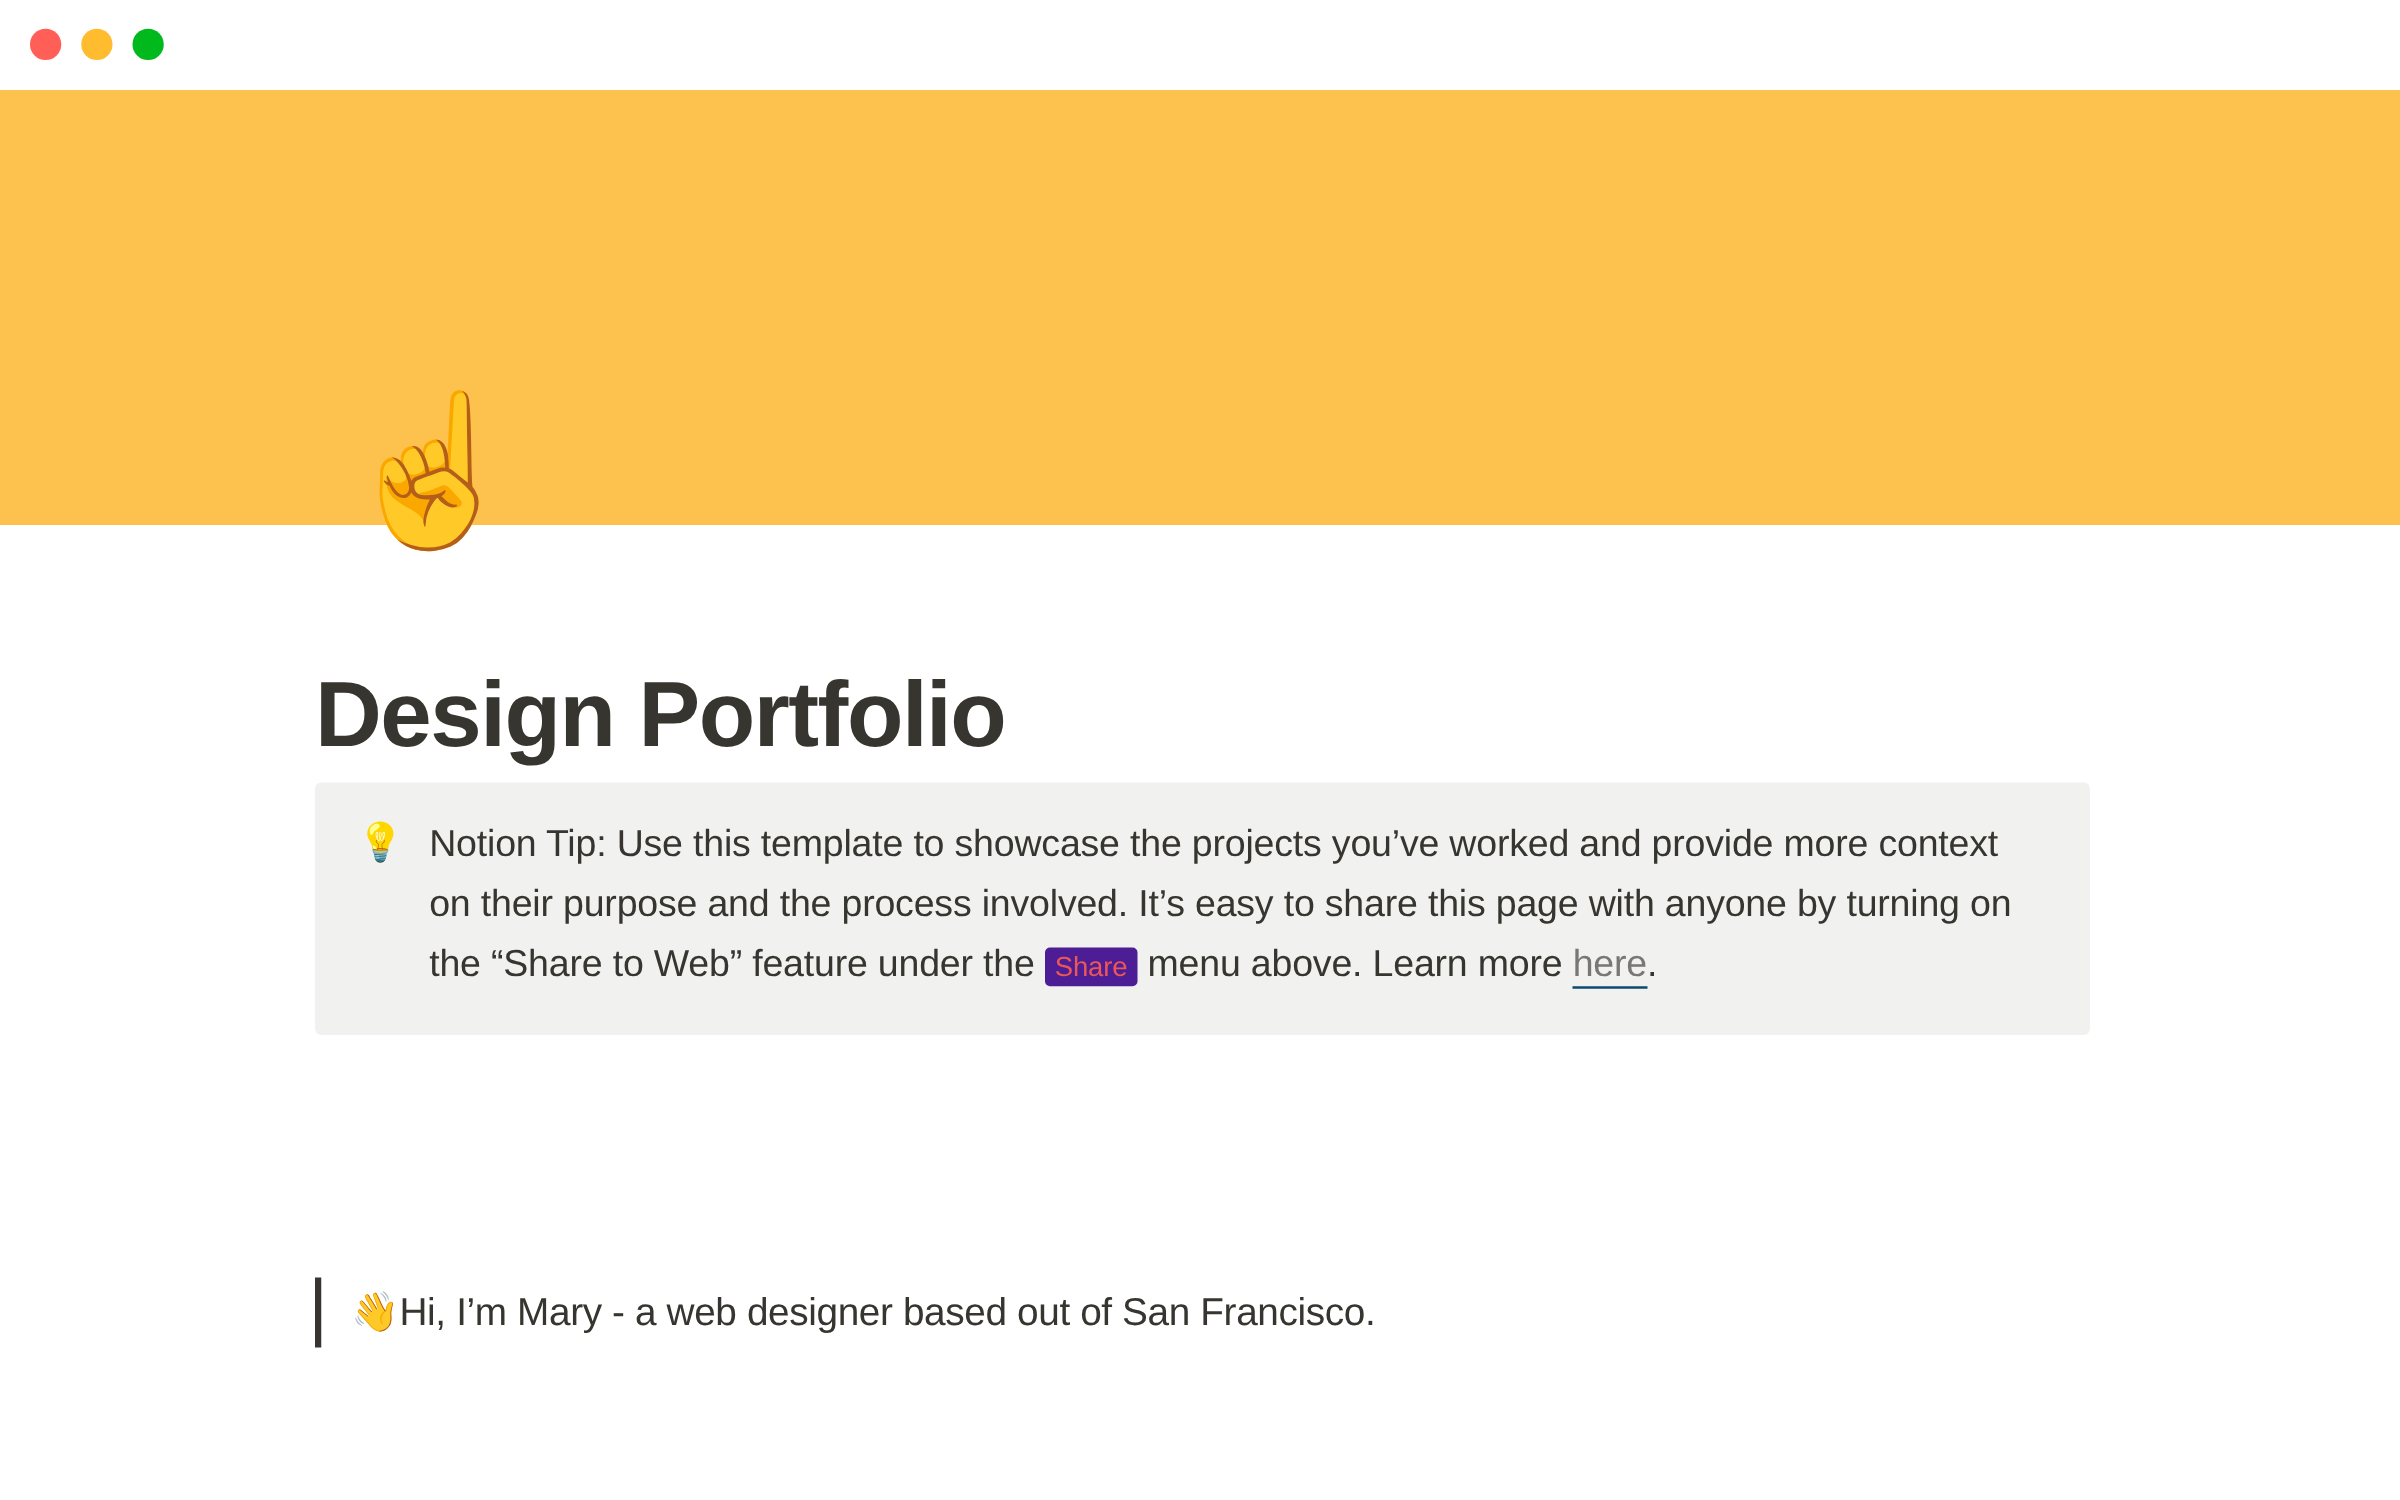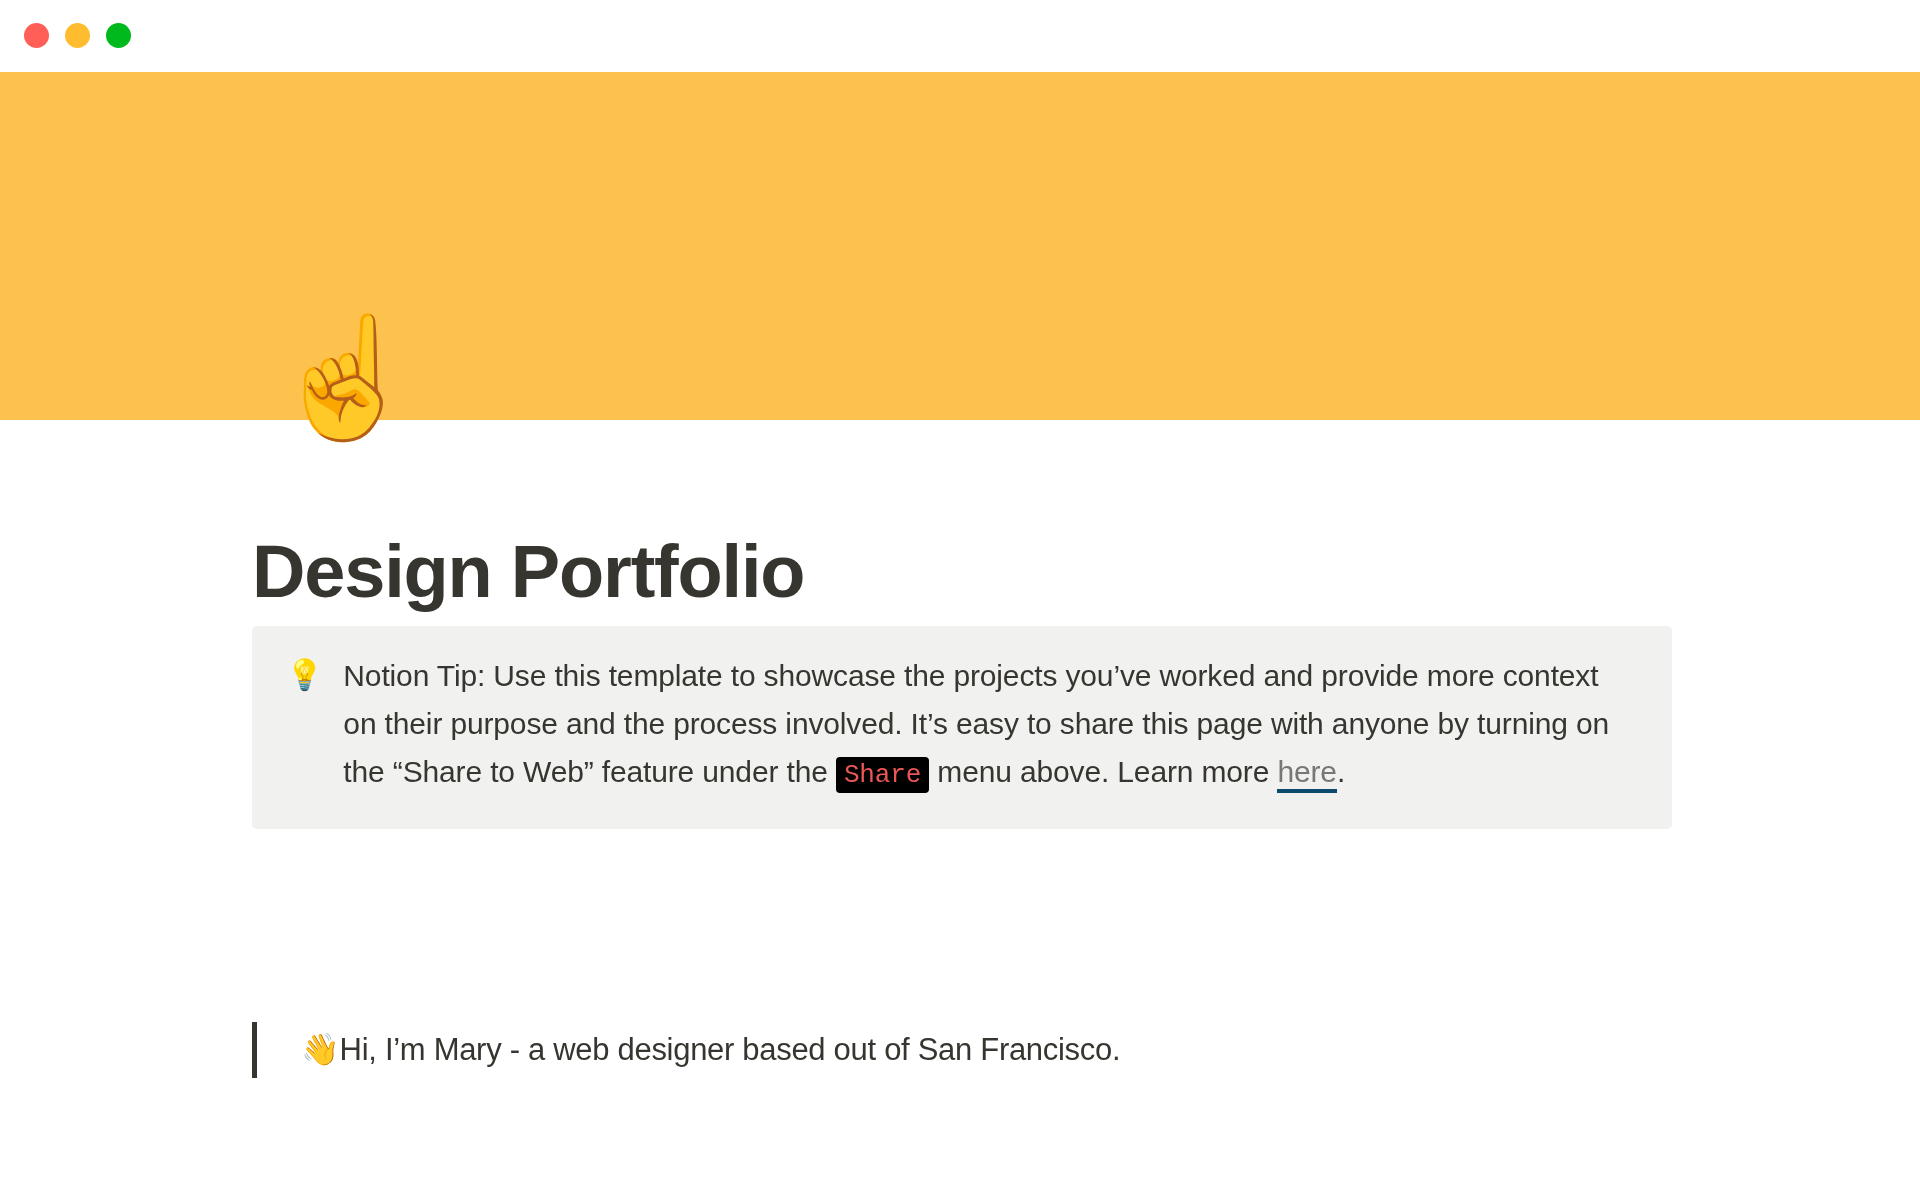--- a/index.html
+++ b/index.html
@@ -104,43 +104,43 @@
   }
   .callout-text {
     font-size: 30px;
     line-height: 48px;
     color: #37352F;
     flex: 1 1 auto;
     letter-spacing: -0.15px;
   }
   .callout-text b { font-weight: 400; margin-top: 44px; }
   code.inline {
-    font-family: Liberation Mono, monospace;
-    font-size: 26px;
+    font-family: Liberation Sans, sans-serif;
+    font-size: 22px;
     color: #EB5757;
-    background: #000000;
+    background: #4c1d95;
     border-radius: 4px;
     padding: 3px 8px;
   }
   a.here {
     color: #787774;
     text-decoration: none;
-    border-bottom: 4px solid #0c4a6e;
+    border-bottom: 2px solid #0c4a6e;
     padding-bottom: 1px;
   }
 
   
   .quote {
     position: absolute;
     left: 252px;
     top: 1022px;
     width: 1420px;
     box-sizing: border-box;
     border-left: 5px solid #37352F;
-    padding-left: 44px;
+    padding-left: 24px;
   }
   .quote-text {
     font-size: 31px;
     line-height: 56px;
     color: #37352F;
     letter-spacing: -0.3px;
   }
   .quote-emoji {
     font-size: 31px;
     user-select: none;

